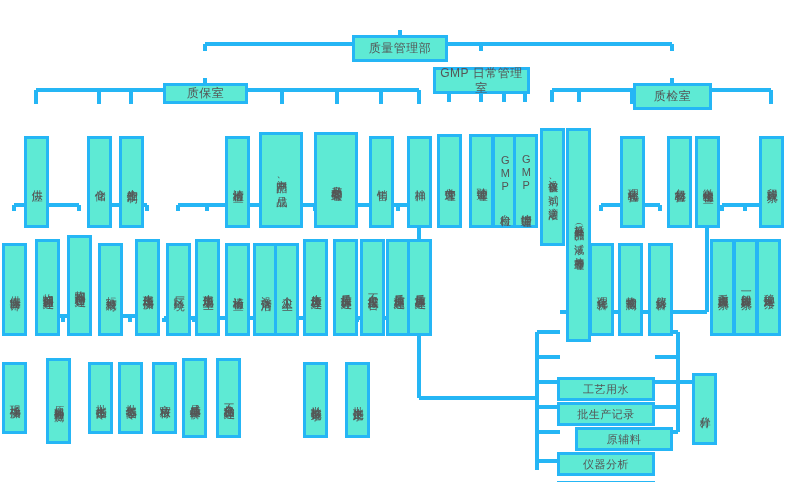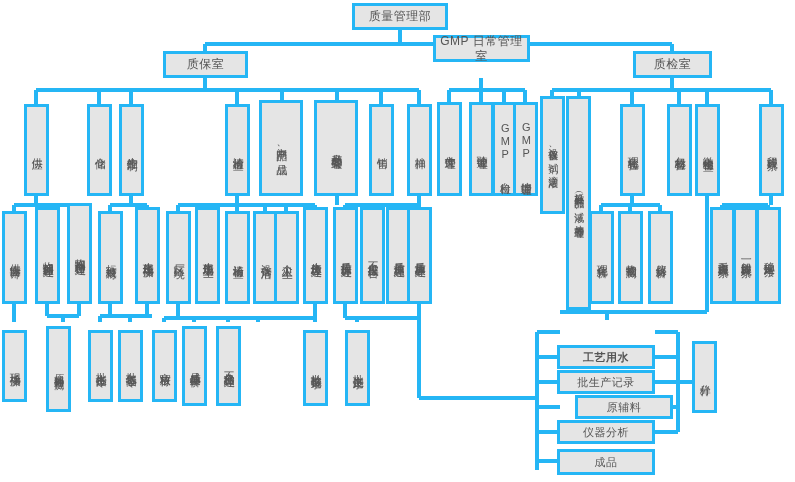--- a/index.html
+++ b/index.html
@@ -7,31 +7,32 @@
     width:795px;height:482px;
     background:#ffffff;
     font-family:"Liberation Sans","DejaVu Sans",sans-serif;
     overflow:hidden;
   }
   #stage{position:relative;width:795px;height:482px;}
   #wires{position:absolute;left:0;top:0;width:795px;height:482px;}
   .node{
     position:absolute;
     box-sizing:border-box;
-    background:#e5e5e5;
+    background:#5eead4;
     border:3px solid #25b6f5;
     color:#555555;
     display:flex;
     align-items:center;
     justify-content:center;
     text-align:center;
     font-size:11px;
     line-height:1.18;
     letter-spacing:0.5px;
     z-index:3;
+    margin-top:32px;
   }
   .node.vert{
     writing-mode:vertical-rl;
     text-orientation:upright;
     padding:4px 0;
     letter-spacing:1px;
     line-height:1.05;
   }
   .node.horiz{padding:0 4px;}
   .node.big{font-size:12px;}
@@ -164,21 +165,21 @@
       <path d="M678,382 L694,382"></path>
 
       <path d="M707,196 L707,312"></path>
       <path d="M560,312 L707,312"></path>
       <path d="M607,312 L607,320"></path>
     </g>
   </svg>
 
   <div class="node horiz big" style="left:352px;top:3px;width:96px;height:27px;">质量管理部</div>
 
-  <div class="node horiz big" style="left:163px;top:51px;width:85px;height:27px;">质保室</div>
+  <div class="node horiz big" style="left:163px;top:51px;width:85px;height:21px;">质保室</div>
   <div class="node horiz big" style="left:433px;top:35px;width:97px;height:27px;">GMP 日常管理室</div>
   <div class="node horiz big" style="left:633px;top:51px;width:79px;height:27px;">质检室</div>
 
   <div class="node vert" style="left:24px;top:104px;width:25px;height:92px;">供应</div>
   <div class="node vert" style="left:87px;top:104px;width:25px;height:92px;">仓储</div>
   <div class="node vert" style="left:119px;top:104px;width:25px;height:92px;">生产控制</div>
   <div class="node vert" style="left:225px;top:104px;width:25px;height:92px;">清洁检查</div>
   <div class="node vert" style="left:259px;top:100px;width:44px;height:96px;">中间产品、成品</div>
   <div class="node vert" style="left:314px;top:100px;width:44px;height:96px;">产品档案管理</div>
   <div class="node vert" style="left:369px;top:104px;width:25px;height:92px;">销售</div>
@@ -221,21 +222,21 @@
   <div class="node vert" style="left:2px;top:330px;width:25px;height:72px;">现场质保</div>
   <div class="node vert" style="left:46px;top:326px;width:25px;height:86px;font-size:10px;">原辅料附件检测</div>
   <div class="node vert" style="left:88px;top:330px;width:25px;height:72px;">批生产指令</div>
   <div class="node vert" style="left:118px;top:330px;width:25px;height:72px;">批包装指令</div>
   <div class="node vert" style="left:152px;top:330px;width:25px;height:72px;">审核放行</div>
   <div class="node vert" style="left:182px;top:326px;width:25px;height:80px;">成品质量评价</div>
   <div class="node vert" style="left:216px;top:326px;width:25px;height:80px;">不合格品处理</div>
   <div class="node vert" style="left:303px;top:330px;width:25px;height:76px;">批检验记录</div>
   <div class="node vert" style="left:345px;top:330px;width:25px;height:76px;">批生产记录</div>
 
-  <div class="node horiz" style="left:557px;top:345px;width:98px;height:24px;font-weight:bold;">工艺用水</div>
+  <div class="node horiz" style="left:557px;top:345px;width:98px;height:24px;">工艺用水</div>
   <div class="node horiz" style="left:557px;top:370px;width:98px;height:24px;">批生产记录</div>
   <div class="node horiz" style="left:575px;top:395px;width:98px;height:24px;">原辅料</div>
   <div class="node horiz" style="left:557px;top:420px;width:98px;height:24px;">仪器分析</div>
   <div class="node horiz" style="left:557px;top:449px;width:98px;height:26px;">成品</div>
 
   <div class="node vert" style="left:692px;top:341px;width:25px;height:72px;">分样</div>
 
 </div>
 
 </body></html>

